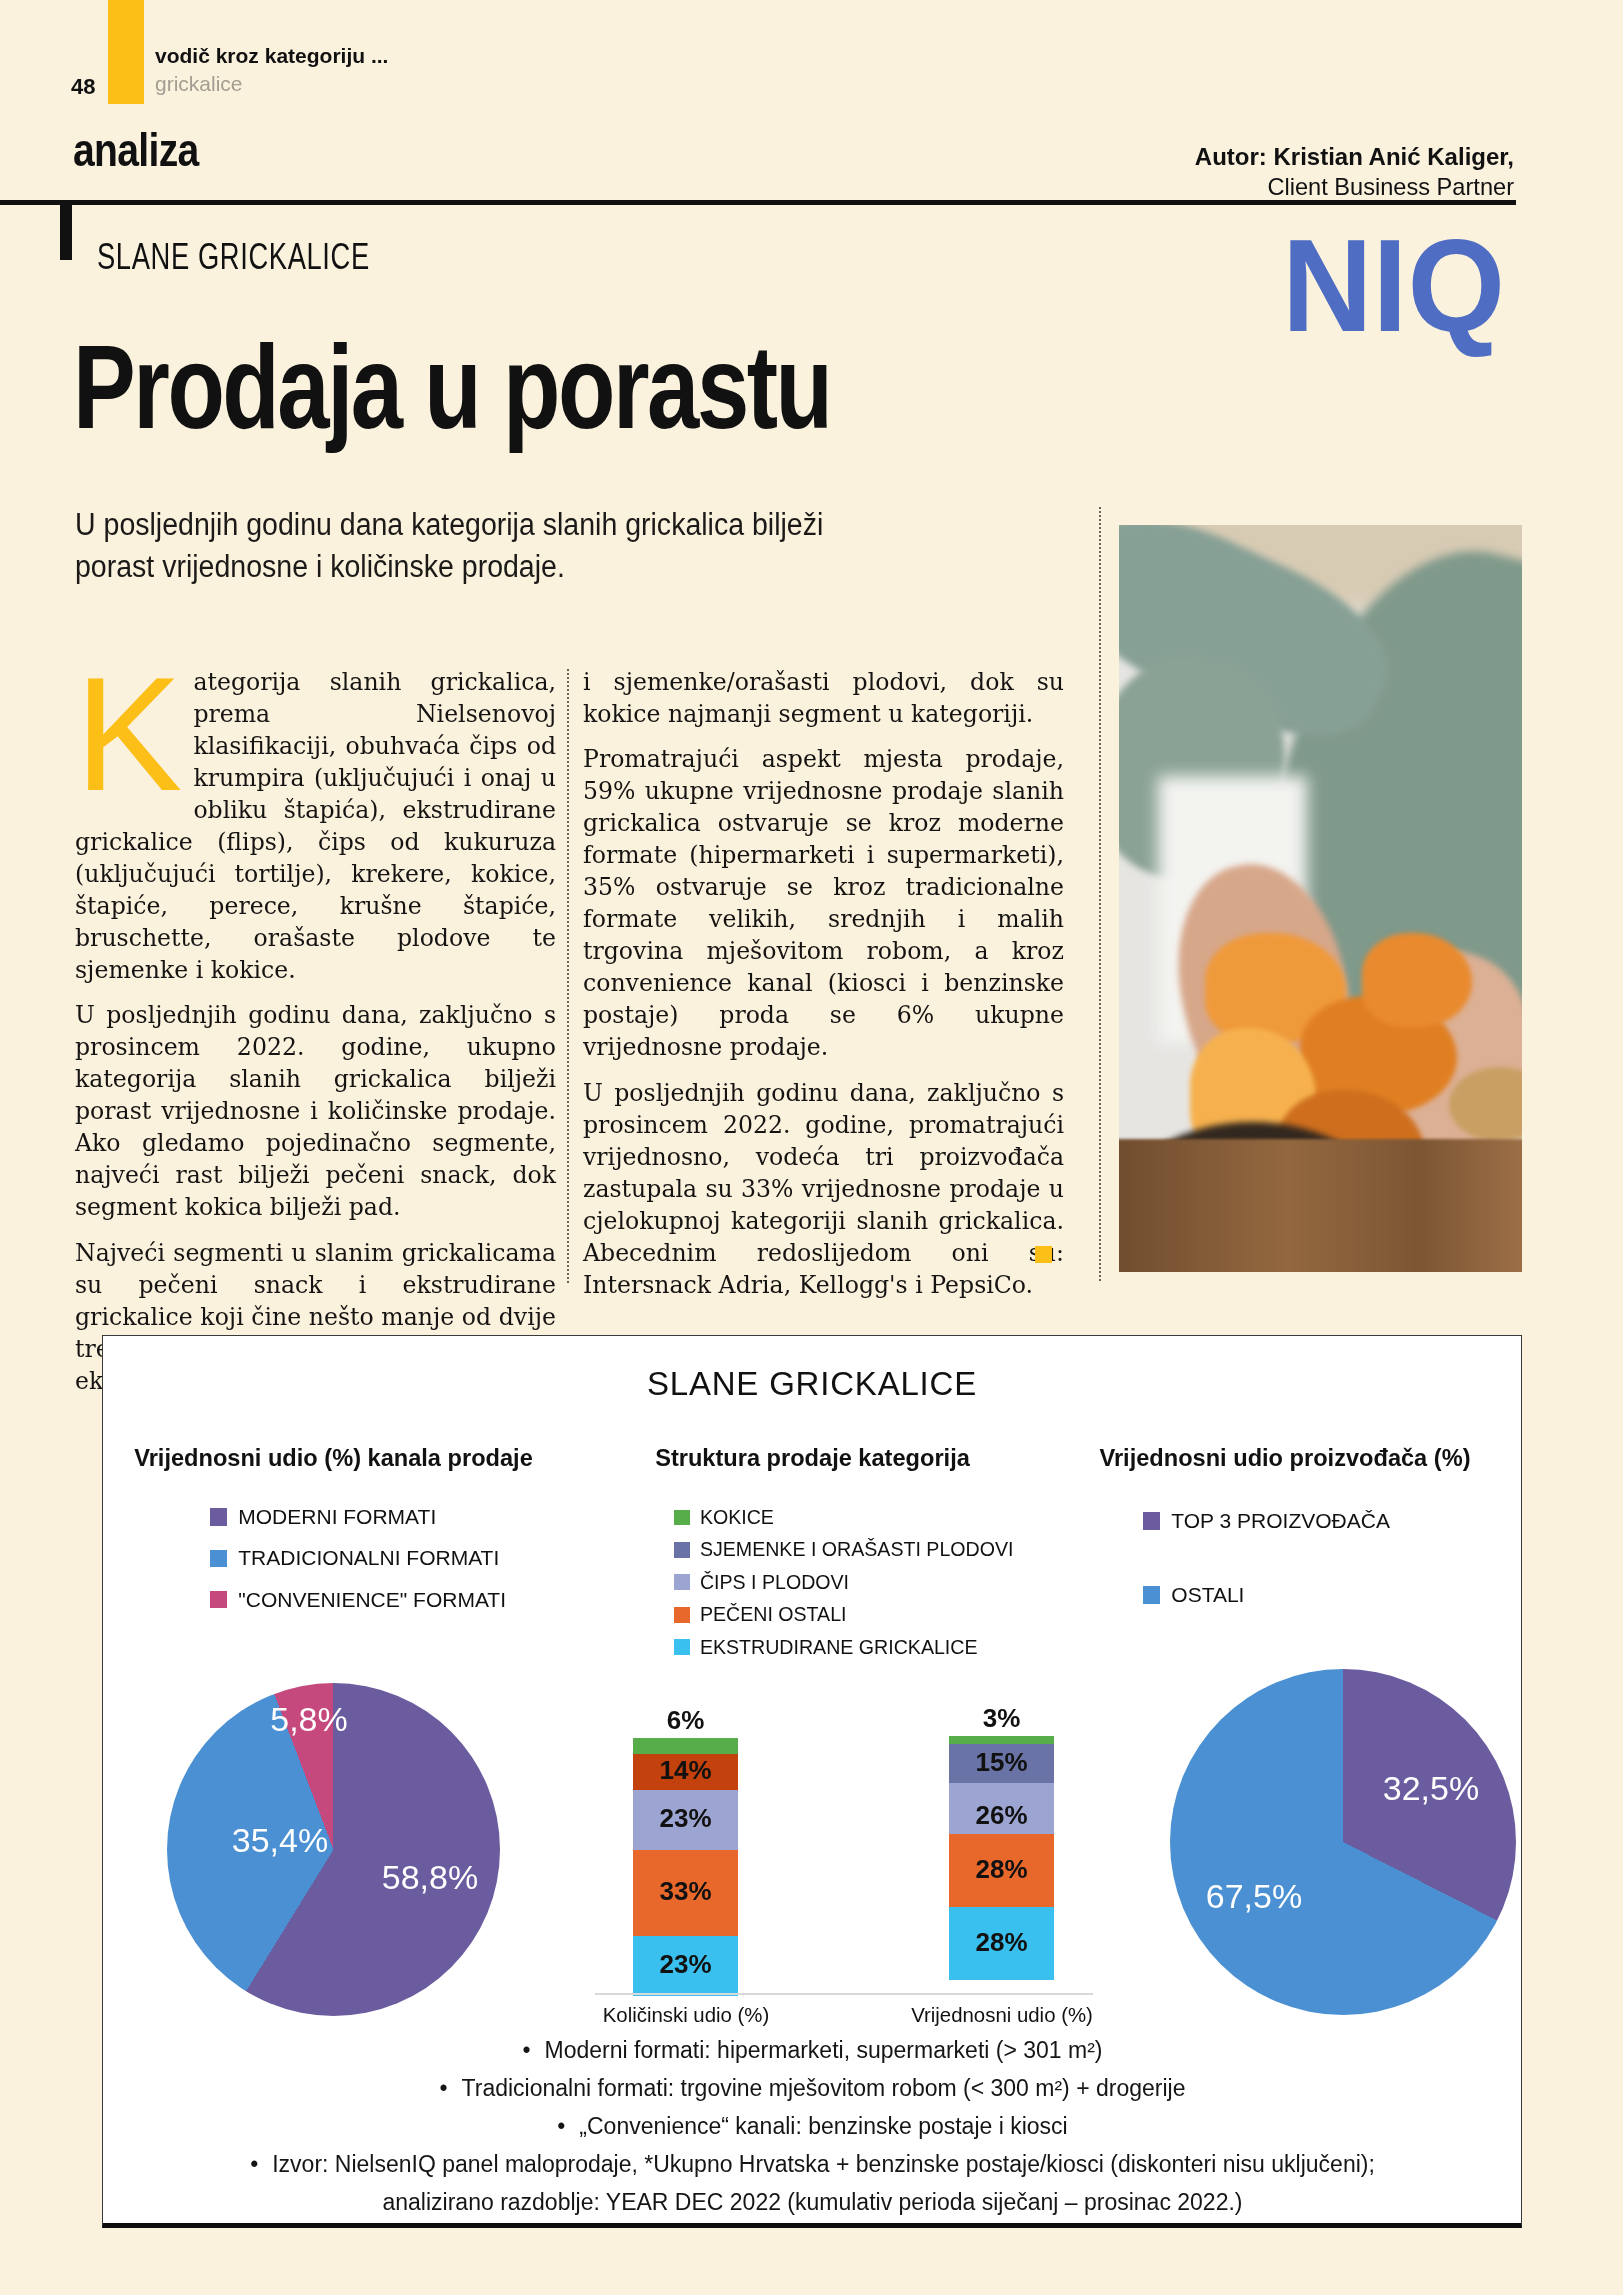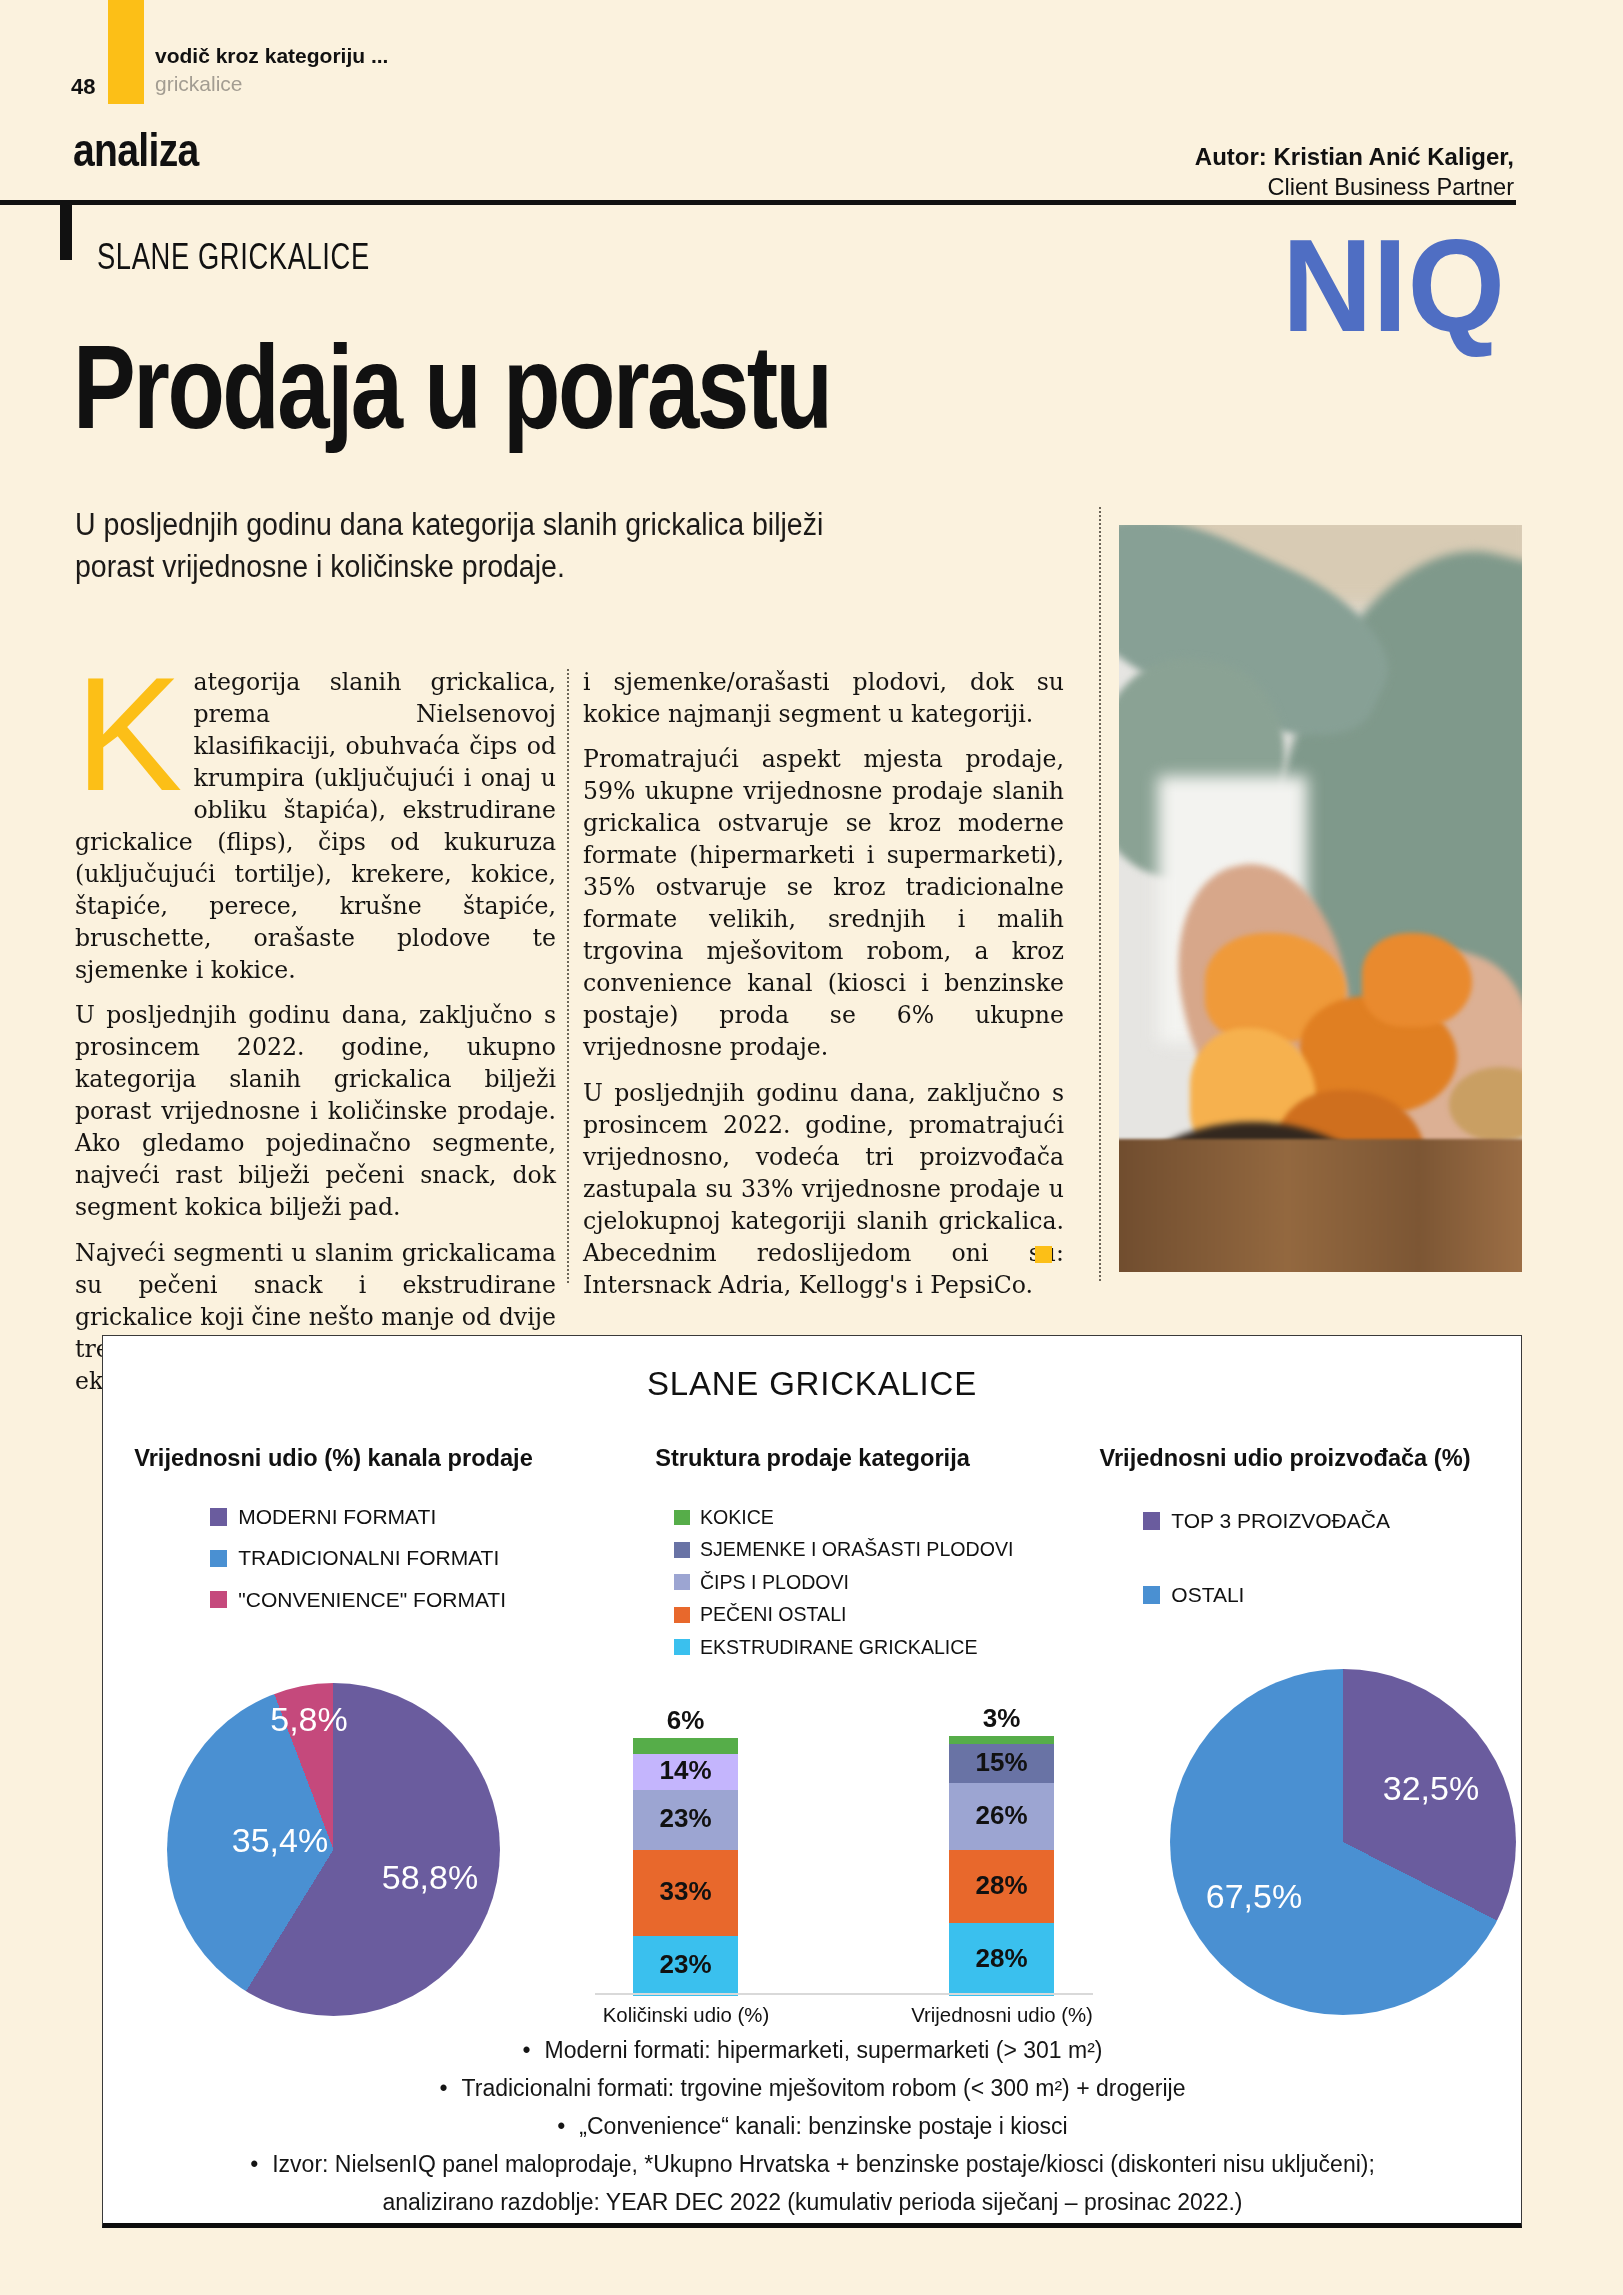--- a/index.html
+++ b/index.html
@@ -221,41 +221,41 @@
 <div id="pie-right" class="abs pie" style="background: conic-gradient(rgb(106, 92, 158) 0deg, rgb(106, 92, 158) 117deg, rgb(74, 144, 210) 117deg, rgb(74, 144, 210) 360deg);">
     <div class="pie-label" style="left: 261px; top: 119px; text-align: right;">32,5%</div>
     <div class="pie-label" style="left: 84px; top: 227px;">67,5%</div>
   </div>
 
 <div id="bars">
     <div class="bar abs" style="left: 633px; top: 1738px;">
       <div class="bar-seg" style="height: 15.5px; background: rgb(86, 173, 73);">
         <div class="bar-seg-label" style="top: -33px;">6%</div>
       </div>
-      <div class="bar-seg" style="height: 36px; background: #c4b5fd;">
+      <div class="bar-seg" style="height: 36px; background: #c2410c;">
         <div class="bar-seg-label" style="top: 1.6px;">14%</div>
       </div>
       <div class="bar-seg" style="height: 60px; background: rgb(156, 165, 210);">
         <div class="bar-seg-label" style="top: 13.3px;">23%</div>
       </div>
       <div class="bar-seg" style="height: 86px; background: rgb(232, 104, 44);">
         <div class="bar-seg-label" style="top: 26px;">33%</div>
       </div>
       <div class="bar-seg" style="height: 60px; background: rgb(58, 192, 238);">
         <div class="bar-seg-label" style="top: 13.3px;">23%</div>
       </div>
     </div>
     <div class="bar abs" style="left: 949px; top: 1736px;">
       <div class="bar-seg" style="height: 7.8px; background: rgb(86, 173, 73);">
         <div class="bar-seg-label" style="top: -33px;">3%</div>
       </div>
       <div class="bar-seg" style="height: 39px; background: rgb(105, 115, 165);">
         <div class="bar-seg-label" style="top: 2.9px;">15%</div>
       </div>
-      <div class="bar-seg" style="height: 67px; background: rgb(156, 165, 210);">
+      <div class="bar-seg" style="height: 51px; background: rgb(156, 165, 210);">
         <div class="bar-seg-label" style="top: 17px;">26%</div>
       </div>
       <div class="bar-seg" style="height: 73px; background: rgb(232, 104, 44);">
         <div class="bar-seg-label" style="top: 20px;">28%</div>
       </div>
       <div class="bar-seg" style="height: 73px; background: rgb(58, 192, 238);">
         <div class="bar-seg-label" style="top: 20px;">28%</div>
       </div>
     </div>
   </div>

